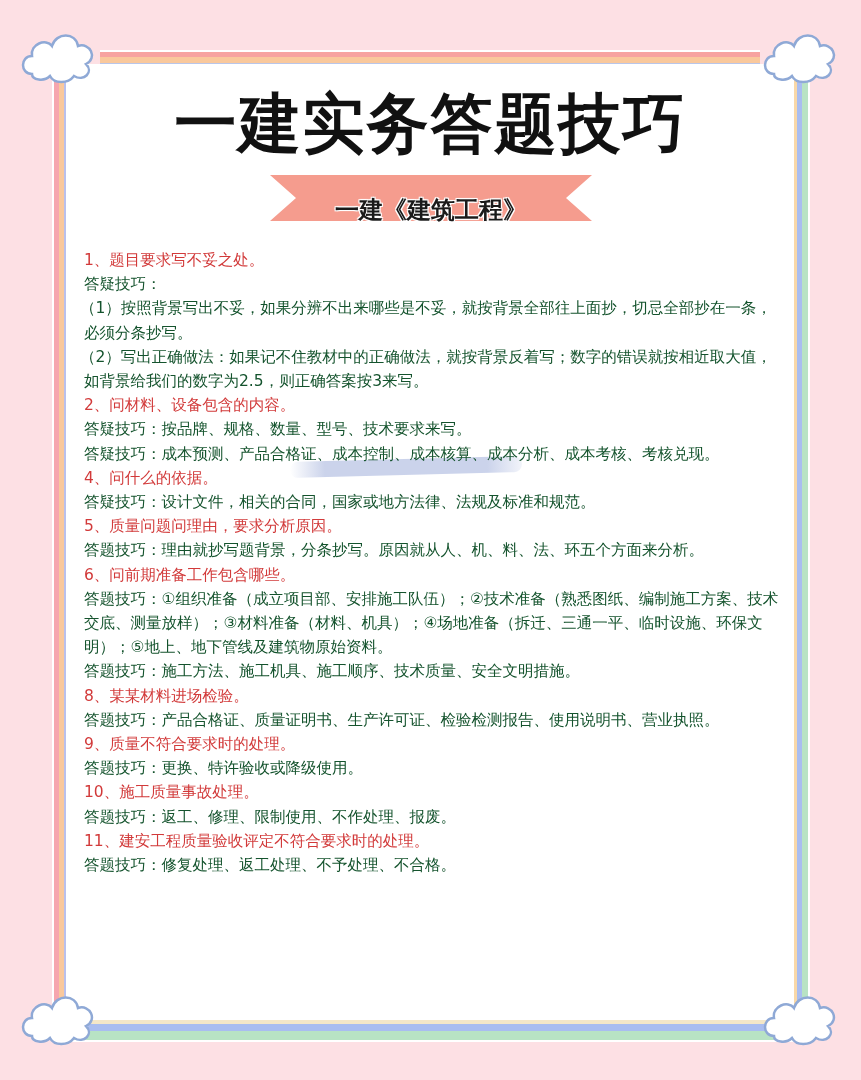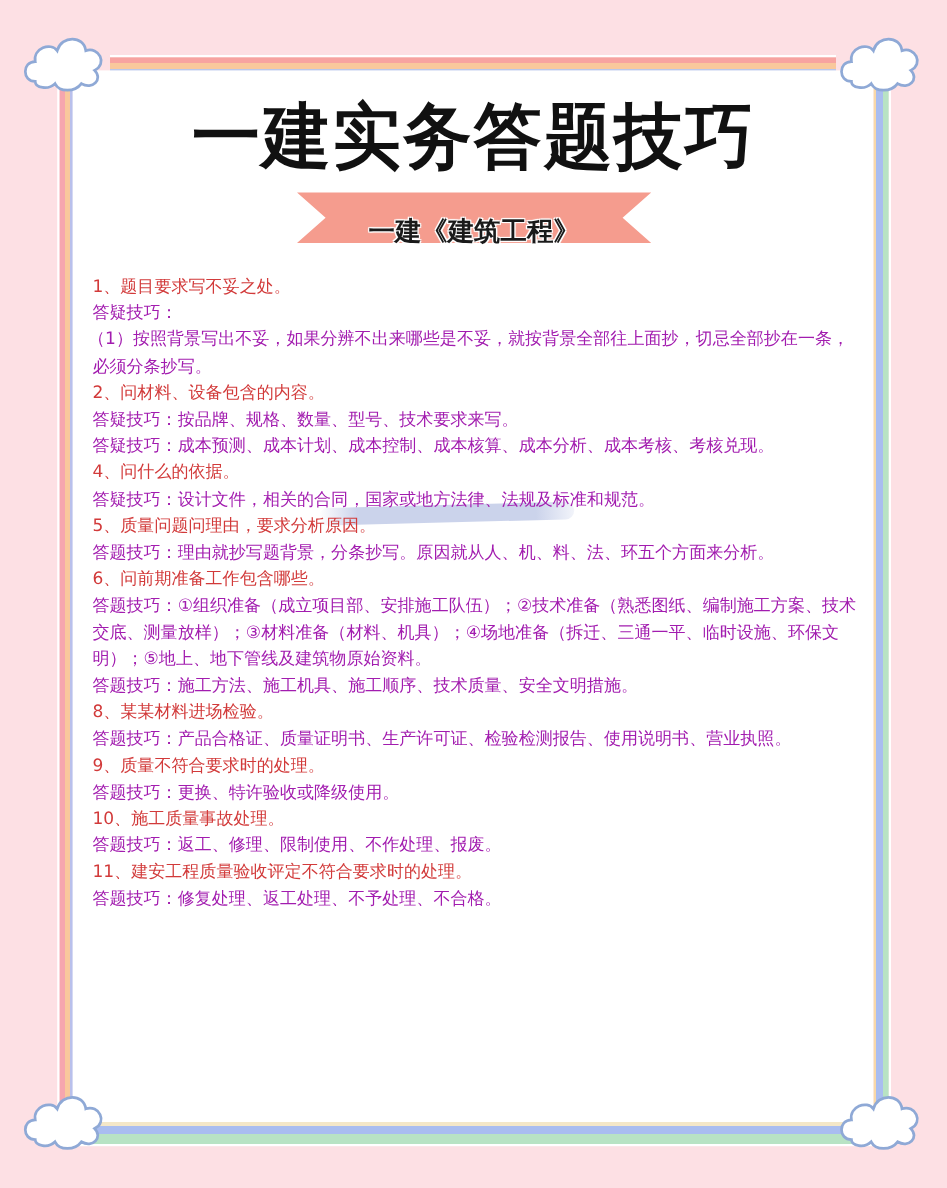--- a/index.html
+++ b/index.html
@@ -94,21 +94,21 @@
     .content {
       position: absolute;
       left: 84px; top: 248px;
       width: 696px;
       font-size: 15.5px;
       line-height: 24.2px;
       color: #222222;
     }
     .content p { margin: 0; }
     .heading { color: #d23a3a; }
-    .body-text { color: #a21caf; }
+    .body-text { color: #14532d; }
     .highlight-mark {
       position: absolute;
       left: 290px; top: 459px;
       width: 232px; height: 16px;
       background: linear-gradient(90deg, rgba(190,200,230,0) 0%, rgba(190,200,230,0.8) 15%, rgba(190,200,230,0.8) 85%, rgba(190,200,230,0.2) 100%);
       border-radius: 8px;
       transform: rotate(-1.5deg);
     }
   </style>
 </head>
@@ -152,27 +152,28 @@
   <div class="ribbon-text">一建《建筑工程》</div>
 </div>
 
 <div class="highlight-mark"></div>
 
 <div class="content">
   <div>
     <p class="heading">1、题目要求写不妥之处。</p>
     <p class="body-text">答疑技巧：</p>
     <p class="body-text" style="text-indent:-4px;">（1）按照背景写出不妥，如果分辨不出来哪些是不妥，就按背景全部往上面抄，切忌全部抄在一条，必须分条抄写。</p>
+    <p class="body-text" style="text-indent:-4px;">（2）写出正确做法：如果记不住教材中的正确做法，就按背景反着写；数字的错误就按相近取大值，如背景给我们的数字为2.5，则正确答案按3来写。</p>
   </div>
   <div>
     <p class="heading">2、问材料、设备包含的内容。</p>
     <p class="body-text">答疑技巧：按品牌、规格、数量、型号、技术要求来写。</p>
   </div>
   <div>
-    <p class="body-text">答疑技巧：成本预测、成本计划、成本控制、成本核算、成本分析、成本考核、考核兑现。</p>
+    <p class="body-text">答疑技巧：成本预测、产品合格证、成本控制、成本核算、成本分析、成本考核、考核兑现。</p>
   </div>
   <div>
     <p class="heading">4、问什么的依据。</p>
     <p class="body-text">答疑技巧：设计文件，相关的合同，国家或地方法律、法规及标准和规范。</p>
   </div>
   <div>
     <p class="heading">5、质量问题问理由，要求分析原因。</p>
     <p class="body-text">答题技巧：理由就抄写题背景，分条抄写。原因就从人、机、料、法、环五个方面来分析。</p>
   </div>
   <div>

